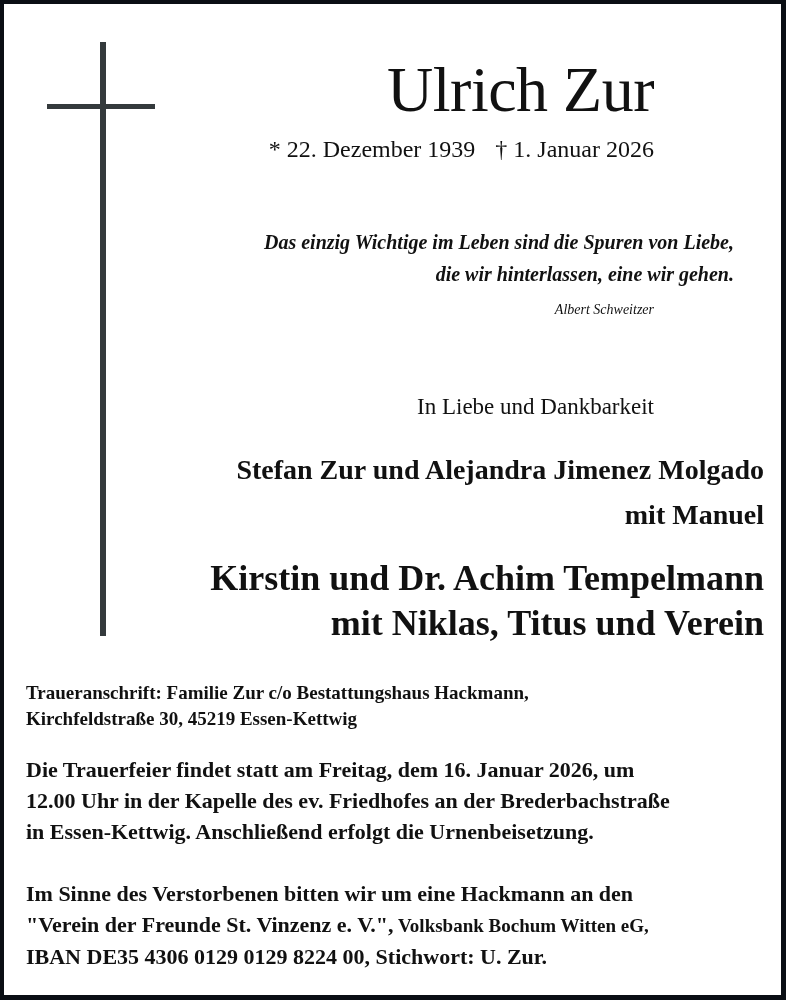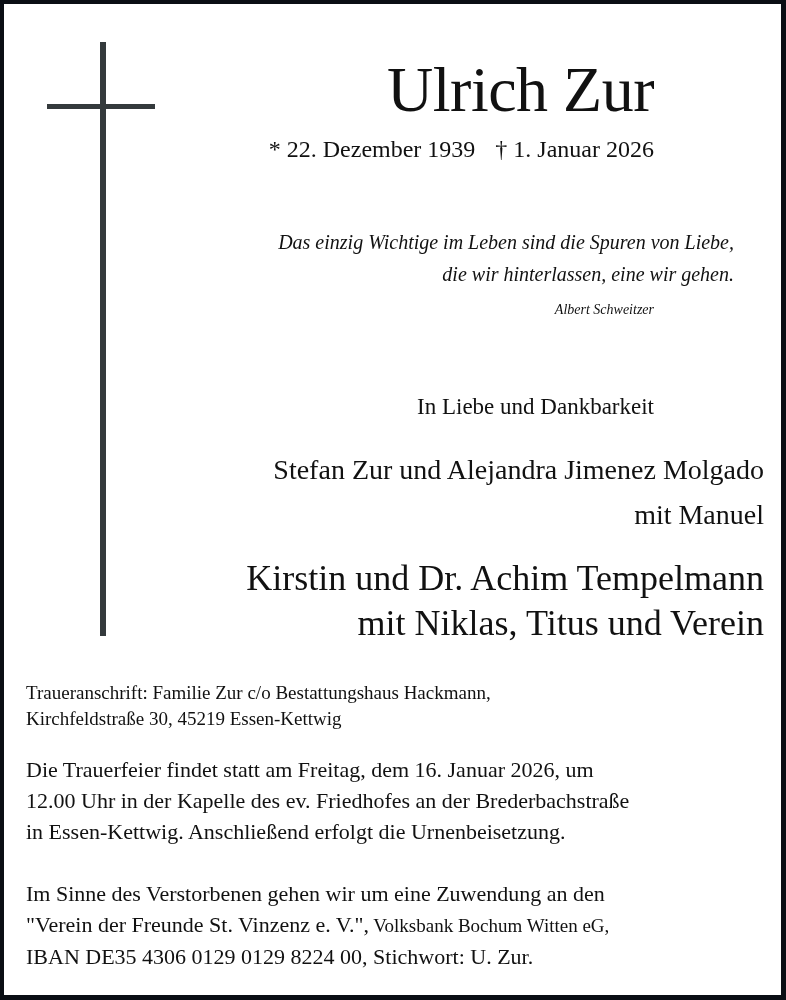--- a/index.html
+++ b/index.html
@@ -31,21 +31,21 @@
     .quote { top: 222px; font-size: 20px; line-height: 32px; font-style: italic; left: 150px; width: 580px; }
     .quote-author { top: 296px; font-size: 14px; line-height: 20px; font-style: italic; left: 170px; width: 480px; }
     .dedication { top: 386px; font-size: 23px; line-height: 34px; left: 170px; width: 480px; }
     .family1 { top: 443px; font-size: 28px; line-height: 45px; left: 120px; width: 640px; }
     .family2 { top: 552px; font-size: 36px; line-height: 45px; left: 120px; width: 640px; }
     .left-block { position: absolute; left: 22px; width: 750px; text-align: left; }
     .address { top: 676px; font-size: 19px; line-height: 26px; }
     .ceremony { top: 750px; font-size: 22px; line-height: 31px; }
     .donation { top: 874px; font-size: 22px; line-height: 31px; }
     .small { font-size: 19px; }
-    .line { display: block; white-space: nowrap; }
+    .line { display: block; white-space: nowrap; font-weight: bold; }
   </style>
 </head>
 <body>
 
 <div class="page">
   <div class="cross-v"></div>
   <div class="cross-h"></div>
 
   <div class="center name">Ulrich Zur</div>
 
@@ -75,17 +75,17 @@
     <span class="line">Kirchfeldstraße 30, 45219 Essen-Kettwig</span>
   </div>
 
   <div class="left-block ceremony">
     <span class="line">Die Trauerfeier findet statt am Freitag, dem 16. Januar 2026, um</span>
     <span class="line">12.00 Uhr in der Kapelle des ev. Friedhofes an der Brederbachstraße</span>
     <span class="line">in Essen-Kettwig. Anschließend erfolgt die Urnenbeisetzung.</span>
   </div>
 
   <div class="left-block donation">
-    <span class="line">Im Sinne des Verstorbenen gehen wir um eine Zuwendung an den</span>
+    <span class="line">Im Sinne des Verstorbenen bitten wir um eine Hackmann an den</span>
     <span class="line"><span>"Verein der Freunde St. Vinzenz e. V.",</span><span class="small"> Volksbank Bochum Witten eG,</span></span>
     <span class="line">IBAN DE35 4306 0129 0129 8224 00, Stichwort: U. Zur.</span>
   </div>
 </div>
 
 </body></html>

